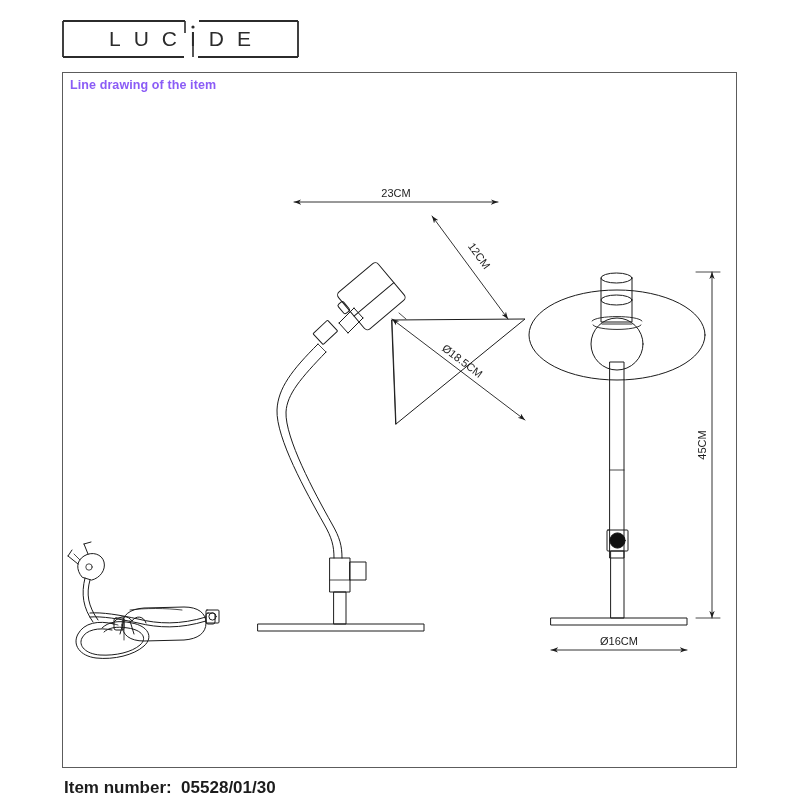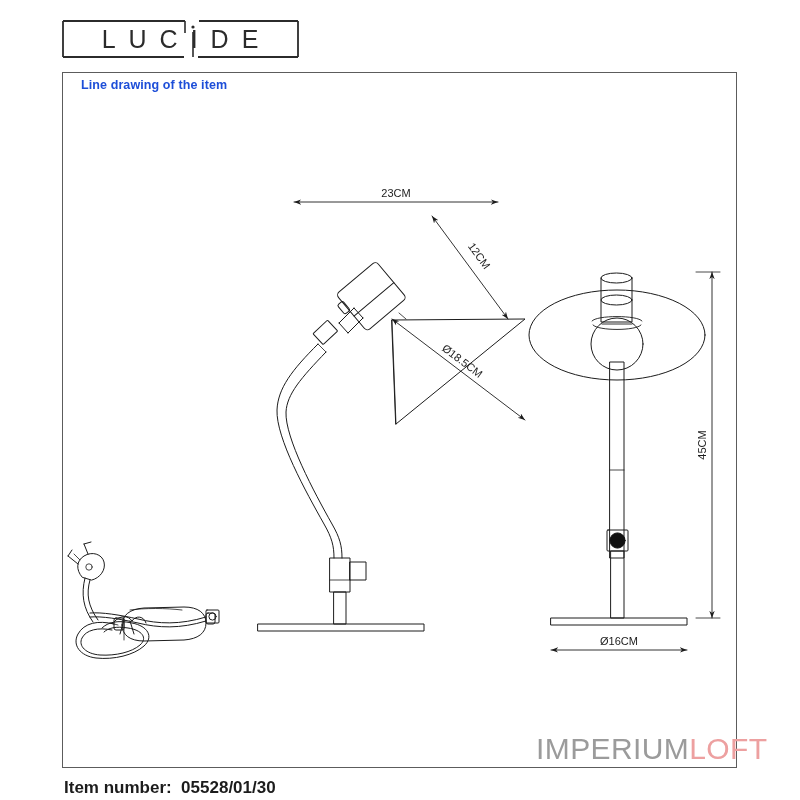--- a/index.html
+++ b/index.html
@@ -41,21 +41,21 @@
   }
   .logo-letters {
     position: absolute;
     left: 0; top: 0;
     width: 100%;
     height: 100%;
     display: flex;
     align-items: center;
     justify-content: center;
     letter-spacing: 13px;
-    font-size: 25px;
+    font-size: 21px;
     font-weight: 400;
     font-family: "Liberation Sans", sans-serif;
     color: #2b2b2b;
     padding-left: 10px;
     box-sizing: border-box;
     text-indent: 2px;
   }
 
   
   .frame {
@@ -67,23 +67,22 @@
     border: 1px solid #5c5c5c;
     box-sizing: border-box;
     background: #ffffff;
   }
   .frame-title {
     position: absolute;
     left: 70px;
     top: 78px;
     font-size: 12.5px;
     font-weight: 700;
-    color: #1d4ed8;
+    color: #8b5cf6;
     letter-spacing: 0.1px;
-    margin-left: 11px;
   }
 
   
   .drawing {
     position: absolute;
     left: 62px;
     top: 72px;
     width: 676px;
     height: 697px;
     pointer-events: none;
@@ -328,19 +327,16 @@
         </g>
 
         <g>
           <rect x="489" y="546" width="136" height="7"></rect>
         </g>
       </g>
 
     </g>
   </svg>
 
-  <div class="watermark">
-    <span class="wm-a">IMPERIUM</span><span class="wm-b">LOFT</span>
-  </div>
 
   <div class="footer">Item number:  05528/01/30</div>
 
 </div>
 
 </body></html>

